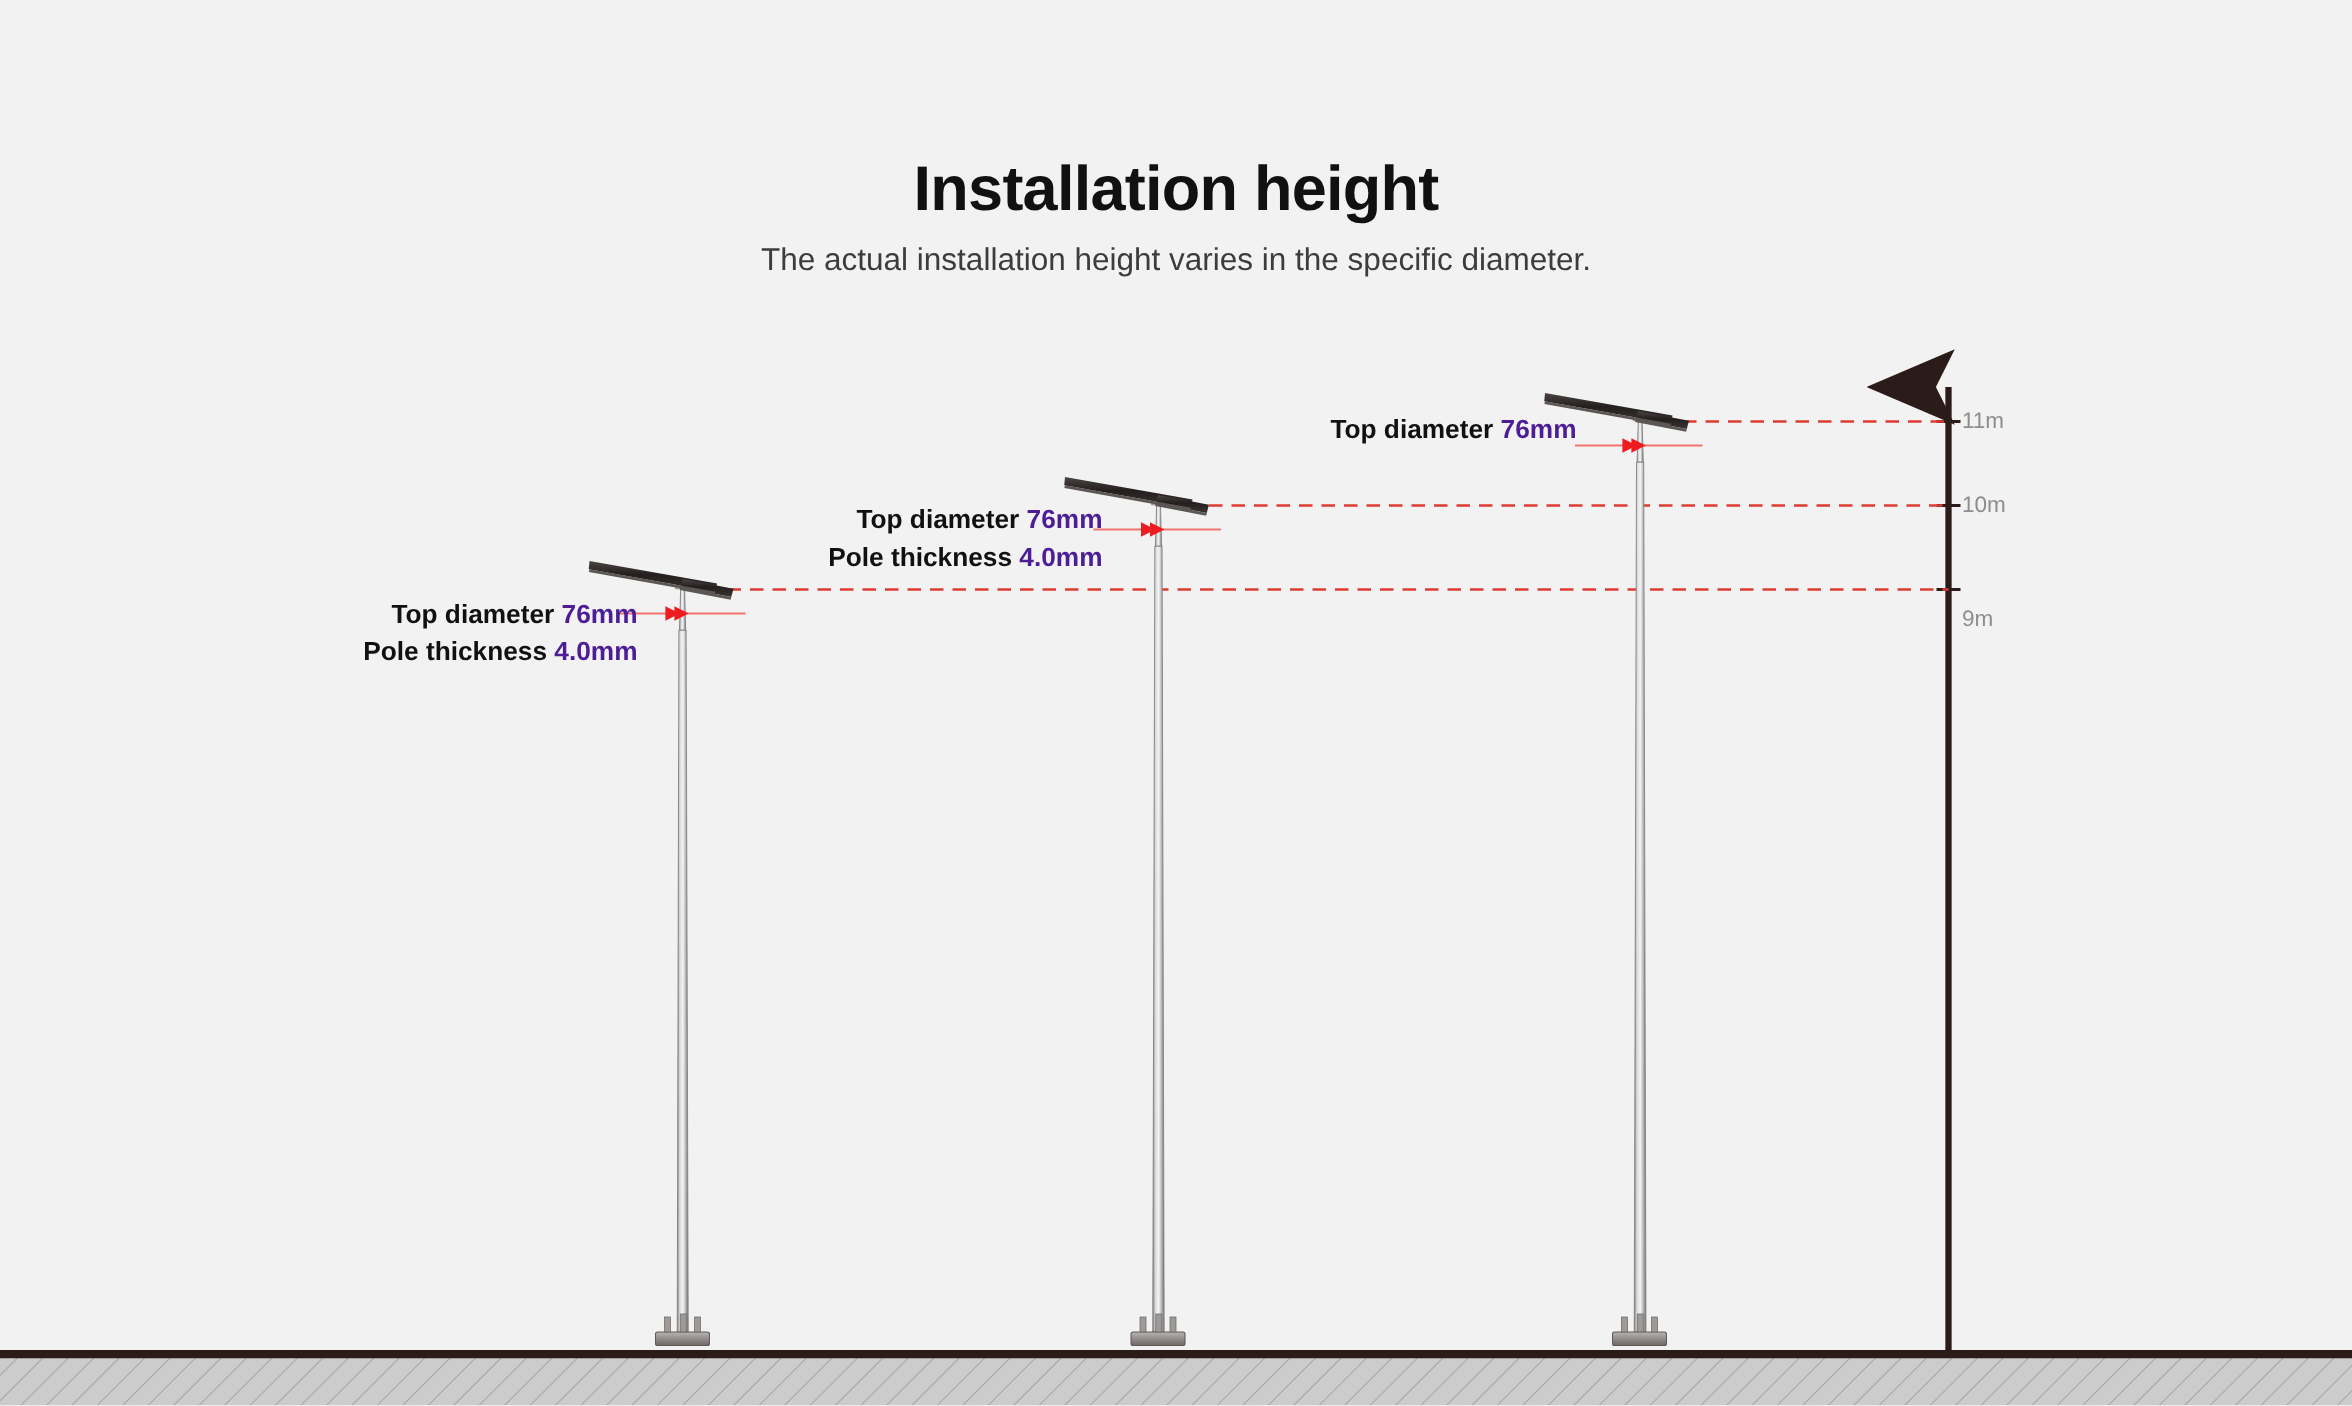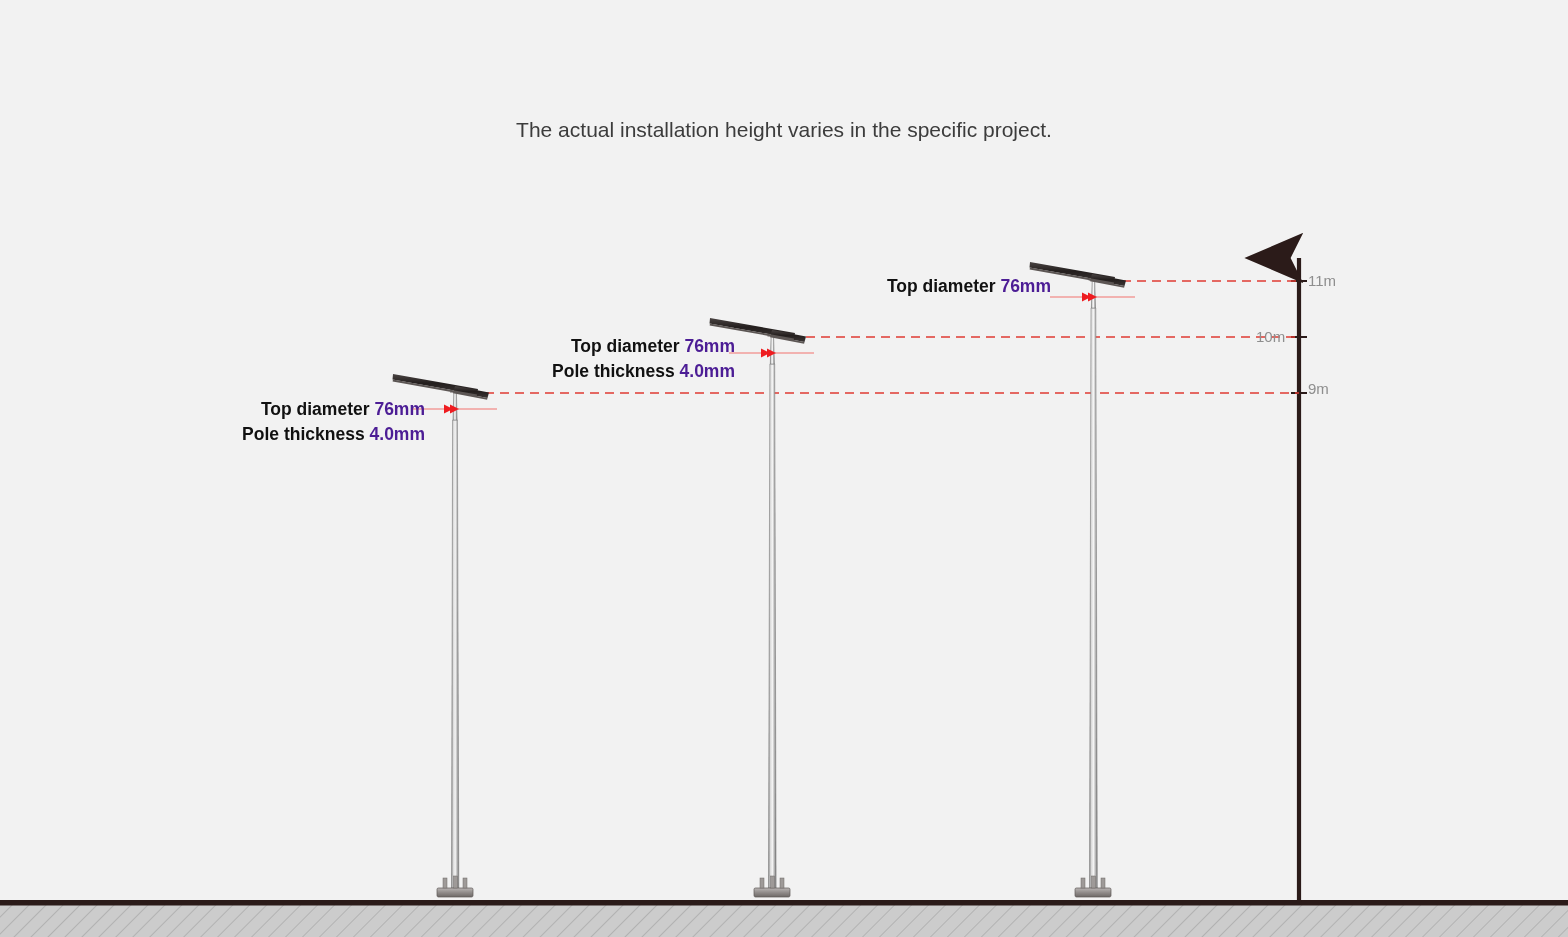--- a/index.html
+++ b/index.html
@@ -68,21 +68,22 @@
     font-weight: normal;
     white-space: nowrap;
   }
 </style>
 </head>
 <body>
 
 <div id="stage">
 
   <div class="header">
-    <div class="subtitle">The actual installation height varies in the specific project.</div>
+    <div class="title">Installation height</div>
+    <div class="subtitle">The actual installation height varies in the specific diameter.</div>
   </div>
 
   <svg class="scene" viewBox="0 0 1568 937">
     <defs>
       <linearGradient id="poleGrad" x1="0" y1="0" x2="1" y2="0">
         <stop offset="0%" stop-color="#7d7d7d"></stop>
         <stop offset="22%" stop-color="#d8d8d8"></stop>
         <stop offset="52%" stop-color="#f4f4f4"></stop>
         <stop offset="78%" stop-color="#b4b4b4"></stop>
         <stop offset="100%" stop-color="#6f6f6f"></stop>
@@ -214,16 +215,16 @@
   </div>
 
   <div class="lbl" style="left:771px; top:274px; width:280px;">
     <div>
       <span>Top diameter</span>
       <span class="val">76mm</span>
     </div>
   </div>
 
   <div class="axis-tick-label" style="left:1308px; top:272px;">11m</div>
-  <div class="axis-tick-label" style="left:1256px; top:328px;">10m</div>
-  <div class="axis-tick-label" style="left:1308px; top:380px;">9m</div>
+  <div class="axis-tick-label" style="left:1308px; top:328px;">10m</div>
+  <div class="axis-tick-label" style="left:1308px; top:404px;">9m</div>
 
 </div>
 
 </body></html>

